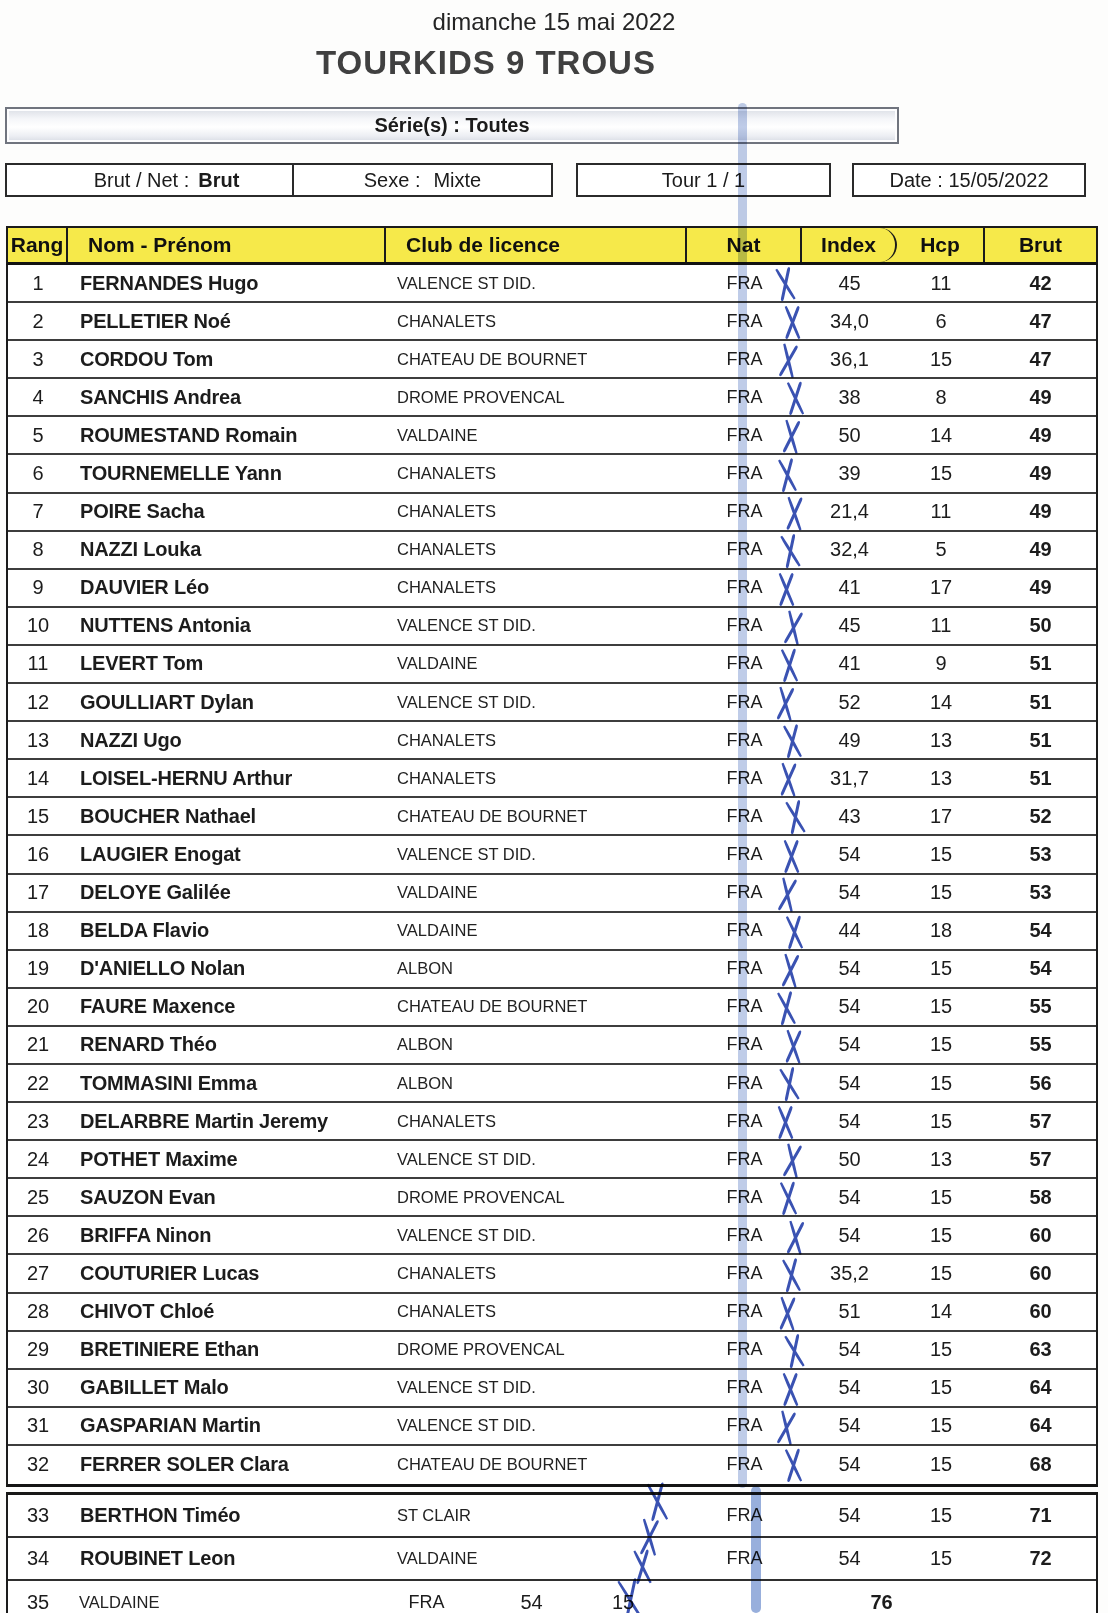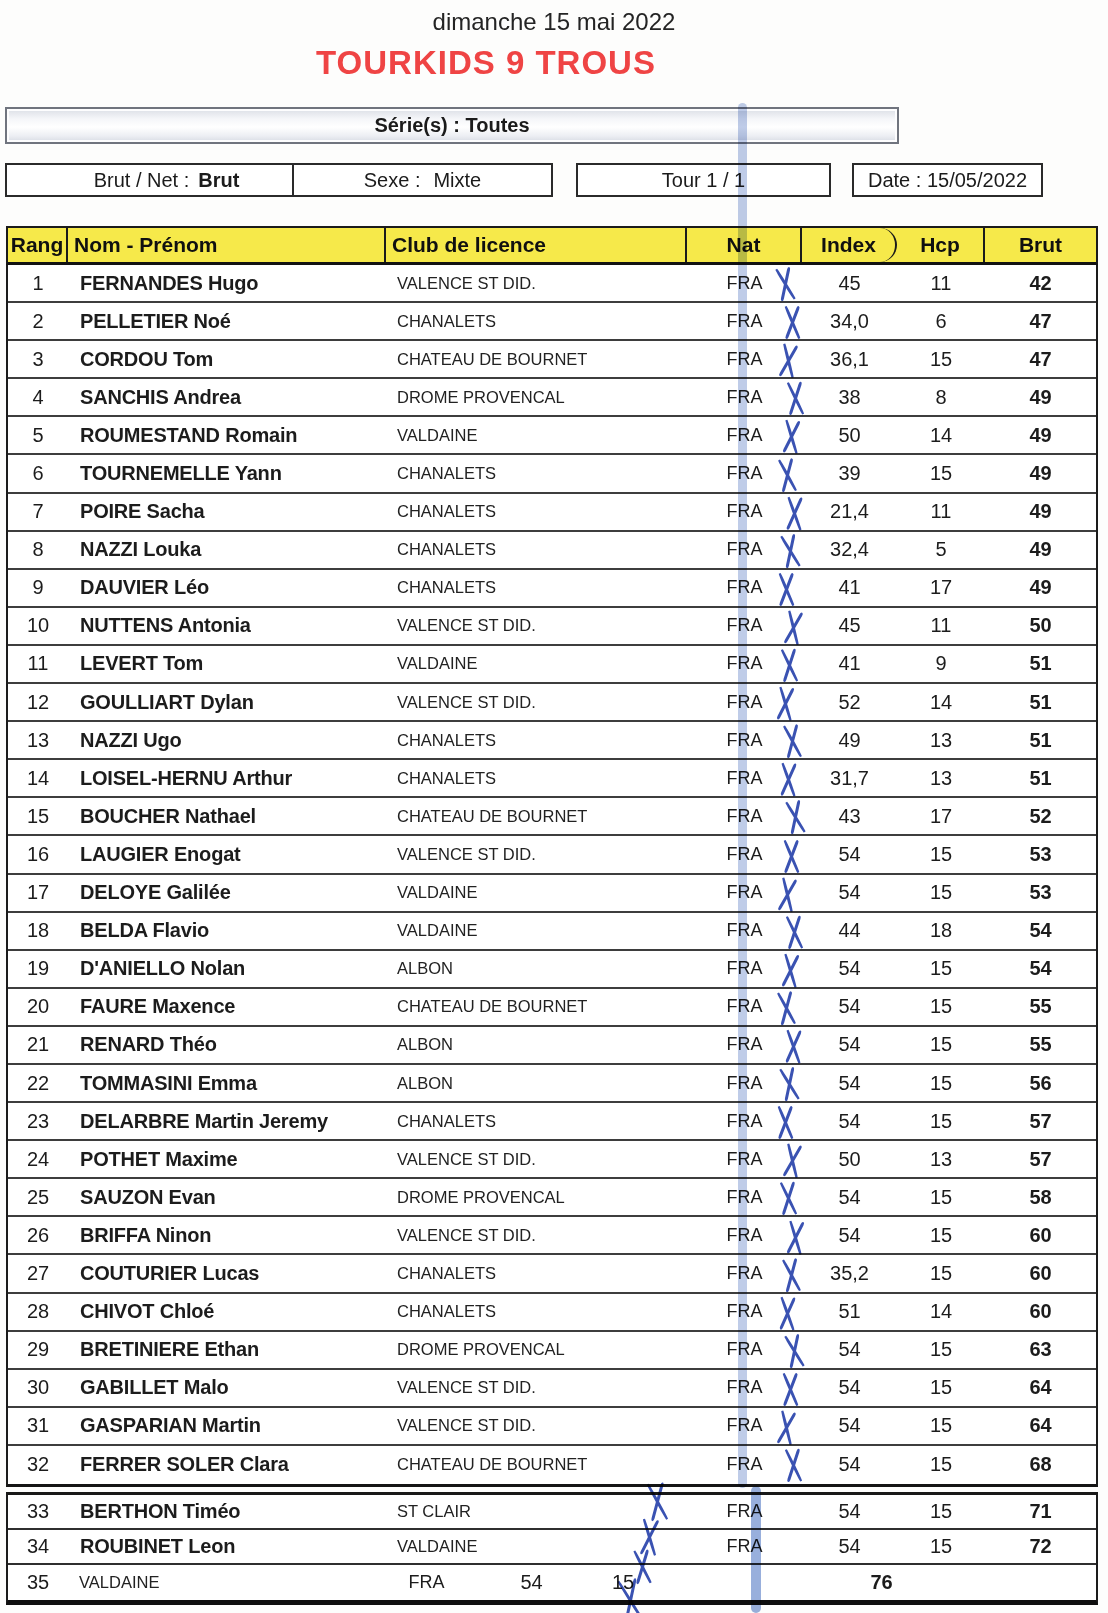--- a/index.html
+++ b/index.html
@@ -5,67 +5,67 @@
   html,body{margin:0;padding:0;background:#ffffff;}
   .page{
     position:relative;width:1108px;height:1613px;overflow:hidden;
     background:#fdfdfc;color:#1b1b1b;
     font-family:"Liberation Sans", sans-serif;
   }
   
   .date-line{position:absolute;top:8px;left:0;width:1108px;text-align:center;
     font-size:24px;color:#242424;}
   .event-title{position:absolute;top:44px;left:0;width:972px;text-align:center;
-    font-size:33px;font-weight:bold;letter-spacing:1px;color:#ef4444;}
+    font-size:33px;font-weight:bold;letter-spacing:1px;color:#404040;}
   
   .series-bar{position:absolute;left:5px;top:107px;width:894px;height:37px;box-sizing:border-box;
     border:2px solid #70747e;
     background:linear-gradient(180deg,#dcdfe6 0%,#f5f6f9 30%,#ffffff 55%,#eceef3 82%,#d7dbe3 100%);
     box-shadow:inset 0 0 0 2px #fdfdfe;
     display:flex;align-items:center;justify-content:center;
     font-size:20px;font-weight:bold;}
   
   .filter-box{position:absolute;top:163px;height:34px;box-sizing:border-box;
     border:2px solid #2a2a2a;background:#fff;
     display:flex;align-items:center;justify-content:center;font-size:20px;white-space:pre;}
   #fbox1{left:5px;width:323px;}
   #fbox2{left:292px;width:261px;}
   #fbox3{left:576px;width:255px;}
-  #fbox4{left:852px;width:191px;}
+  #fbox4{left:852px;width:234px;}
   .fb-val-bold{font-weight:bold;margin-left:9px;}
   .fb-val{margin-left:13px;}
   
   .table-wrap{position:absolute;left:6px;top:226px;width:1092px;box-sizing:border-box;}
   .t-header{display:flex;height:39px;box-sizing:border-box;
     border:2px solid #1b1b1b;border-bottom:3px solid #121212;background:#f6e94a;}
   .th{box-sizing:border-box;display:flex;align-items:center;justify-content:center;
     font-weight:bold;font-size:21px;border-right:2px solid #1b1b1b;color:#101010;}
   .th:last-child{border-right:none;}
-  .th.c-nom,.th.c-club{justify-content:flex-start;padding-left:6px;}
+  .th.c-nom,.th.c-club{justify-content:flex-start;padding-left:20px;}
   .t-body{box-sizing:border-box;border-left:2px solid #1b1b1b;border-right:2px solid #1b1b1b;
     border-bottom:3px solid #141414;background:#fff;}
   .t-row{display:flex;height:38.1px;box-sizing:border-box;border-bottom:2px solid #3d3d3d;background:#fff;}
   .t-body .t-row:last-child{border-bottom:none;}
   .td{box-sizing:border-box;display:flex;align-items:center;justify-content:center;font-size:20px;color:#1c1c1c;}
   .td.c-nom{justify-content:flex-start;padding-left:12px;font-weight:bold;letter-spacing:-0.2px;}
   .td.c-club{justify-content:flex-start;padding-left:11px;font-size:16.5px;color:#222;}
   .td.c-nat{font-size:18px;}
   .td.c-brut{font-weight:bold;}
   .c-rang{width:60px;flex:none;}
   .c-nom{width:318px;flex:none;}
   .c-club{width:301px;flex:none;}
   .c-nat{width:115px;flex:none;}
   .c-index{width:95px;flex:none;border-radius:17px;}
   .c-hcp{width:88px;flex:none;}
   .c-brut{flex:1;}
   
   .t-tail{margin-top:5px;box-sizing:border-box;background:#fcfcfb;
     border-top:3px solid #181818;border-bottom:5px solid #0e0e0e;
     border-left:2px solid #1b1b1b;border-right:2px solid #1b1b1b;}
-  .t-tail .t-row{height:35px;border-bottom:2.5px solid #2f2f2f;}
+  .t-tail .t-row{height:43px;border-bottom:2.5px solid #2f2f2f;}
   .t-tail .t-row:last-child{border-bottom:none;}
   
   .pen-overlay{position:absolute;left:0;top:0;width:1108px;height:1613px;pointer-events:none;}
   .marker-line{position:absolute;border-radius:5px;mix-blend-mode:multiply;}
   #marker-upper{left:738px;top:103px;width:9px;height:1385px;background:rgba(138,162,214,0.55);}
   #marker-lower{left:751px;top:1486px;width:10px;height:127px;background:rgba(112,144,207,0.72);}
   .pen-x{position:absolute;width:27px;mix-blend-mode:multiply;}
   .pen-x i{content:"";position:absolute;top:0;bottom:0;left:50%;width:3px;
     background:var(--pen,#3a52b2);border-radius:60%/10%;display:block;}
   .pen-x i.s1{transform:rotate(21deg);}

